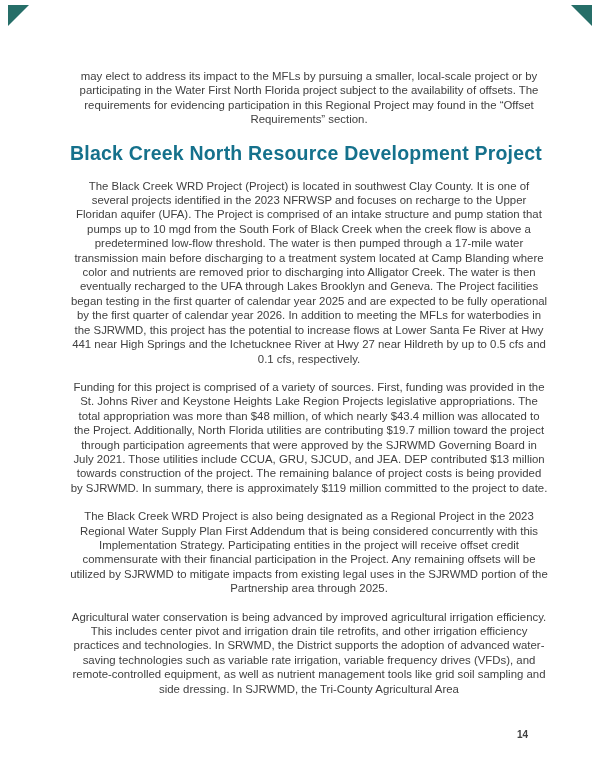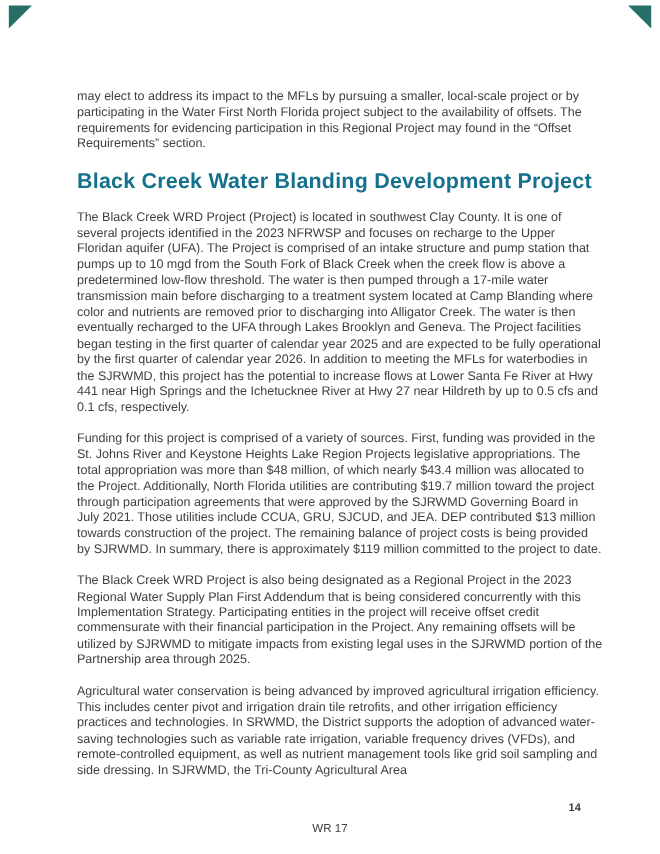--- a/index.html
+++ b/index.html
@@ -36,21 +36,22 @@
     position: absolute;
     top: 69px;
     left: 70px;
     width: 478px;
     color: #404040;
     font-size: 11.4px;
     line-height: 14.4px;
     text-align: left;
   }
   .content p {
-    margin: 12px 0 14px 0;
+    margin: 0 0 14px 0;
+    text-align: center;
   }
   .content h1 {
     margin: 16px 0 15px 0;
     font-size: 19.5px;
     line-height: 21px;
     font-weight: bold;
     color: #15718c;
     letter-spacing: 0.2px;
   }
   .page-number {
@@ -75,29 +76,28 @@
 <body>
 
 <div class="page">
 
   <div class="corner corner-left"></div>
   <div class="corner corner-right"></div>
 
   <div class="content">
     <p>may elect to address its impact to the MFLs by pursuing a smaller, local-scale project or by participating in the Water First North Florida project subject to the availability of offsets. The requirements for evidencing participation in this Regional Project may found in the “Offset Requirements” section.</p>
 
-    <h1>Black Creek Water Blanding Development Project</h1>
+    <h1>Black Creek North Resource Development Project</h1>
 
     <p>The Black Creek WRD Project (Project) is located in southwest Clay County. It is one of several projects identified in the 2023 NFRWSP and focuses on recharge to the Upper Floridan aquifer (UFA). The Project is comprised of an intake structure and pump station that pumps up to 10 mgd from the South Fork of Black Creek when the creek flow is above a predetermined low-flow threshold. The water is then pumped through a 17-mile water transmission main before discharging to a treatment system located at Camp Blanding where color and nutrients are removed prior to discharging into Alligator Creek. The water is then eventually recharged to the UFA through Lakes Brooklyn and Geneva. The Project facilities began testing in the first quarter of calendar year 2025 and are expected to be fully operational by the first quarter of calendar year 2026. In addition to meeting the MFLs for waterbodies in the SJRWMD, this project has the potential to increase flows at Lower Santa Fe River at Hwy 441 near High Springs and the Ichetucknee River at Hwy 27 near Hildreth by up to 0.5 cfs and 0.1 cfs, respectively.</p>
 
     <p>Funding for this project is comprised of a variety of sources. First, funding was provided in the St. Johns River and Keystone Heights Lake Region Projects legislative appropriations. The total appropriation was more than $48 million, of which nearly $43.4 million was allocated to the Project. Additionally, North Florida utilities are contributing $19.7 million toward the project through participation agreements that were approved by the SJRWMD Governing Board in July 2021. Those utilities include CCUA, GRU, SJCUD, and JEA. DEP contributed $13 million towards construction of the project. The remaining balance of project costs is being provided by SJRWMD. In summary, there is approximately $119 million committed to the project to date.</p>
 
     <p>The Black Creek WRD Project is also being designated as a Regional Project in the 2023 Regional Water Supply Plan First Addendum that is being considered concurrently with this Implementation Strategy. Participating entities in the project will receive offset credit commensurate with their financial participation in the Project. Any remaining offsets will be utilized by SJRWMD to mitigate impacts from existing legal uses in the SJRWMD portion of the Partnership area through 2025.</p>
 
 
     <p>Agricultural water conservation is being advanced by improved agricultural irrigation efficiency. This includes center pivot and irrigation drain tile retrofits, and other irrigation efficiency practices and technologies. In SRWMD, the District supports the adoption of advanced water-saving technologies such as variable rate irrigation, variable frequency drives (VFDs), and remote-controlled equipment, as well as nutrient management tools like grid soil sampling and side dressing. In SJRWMD, the Tri-County Agricultural Area</p>
   </div>
 
   <div class="page-number">14</div>
 
-  <div class="doc-code">WR 17</div>
 
 </div>
 
 </body></html>

